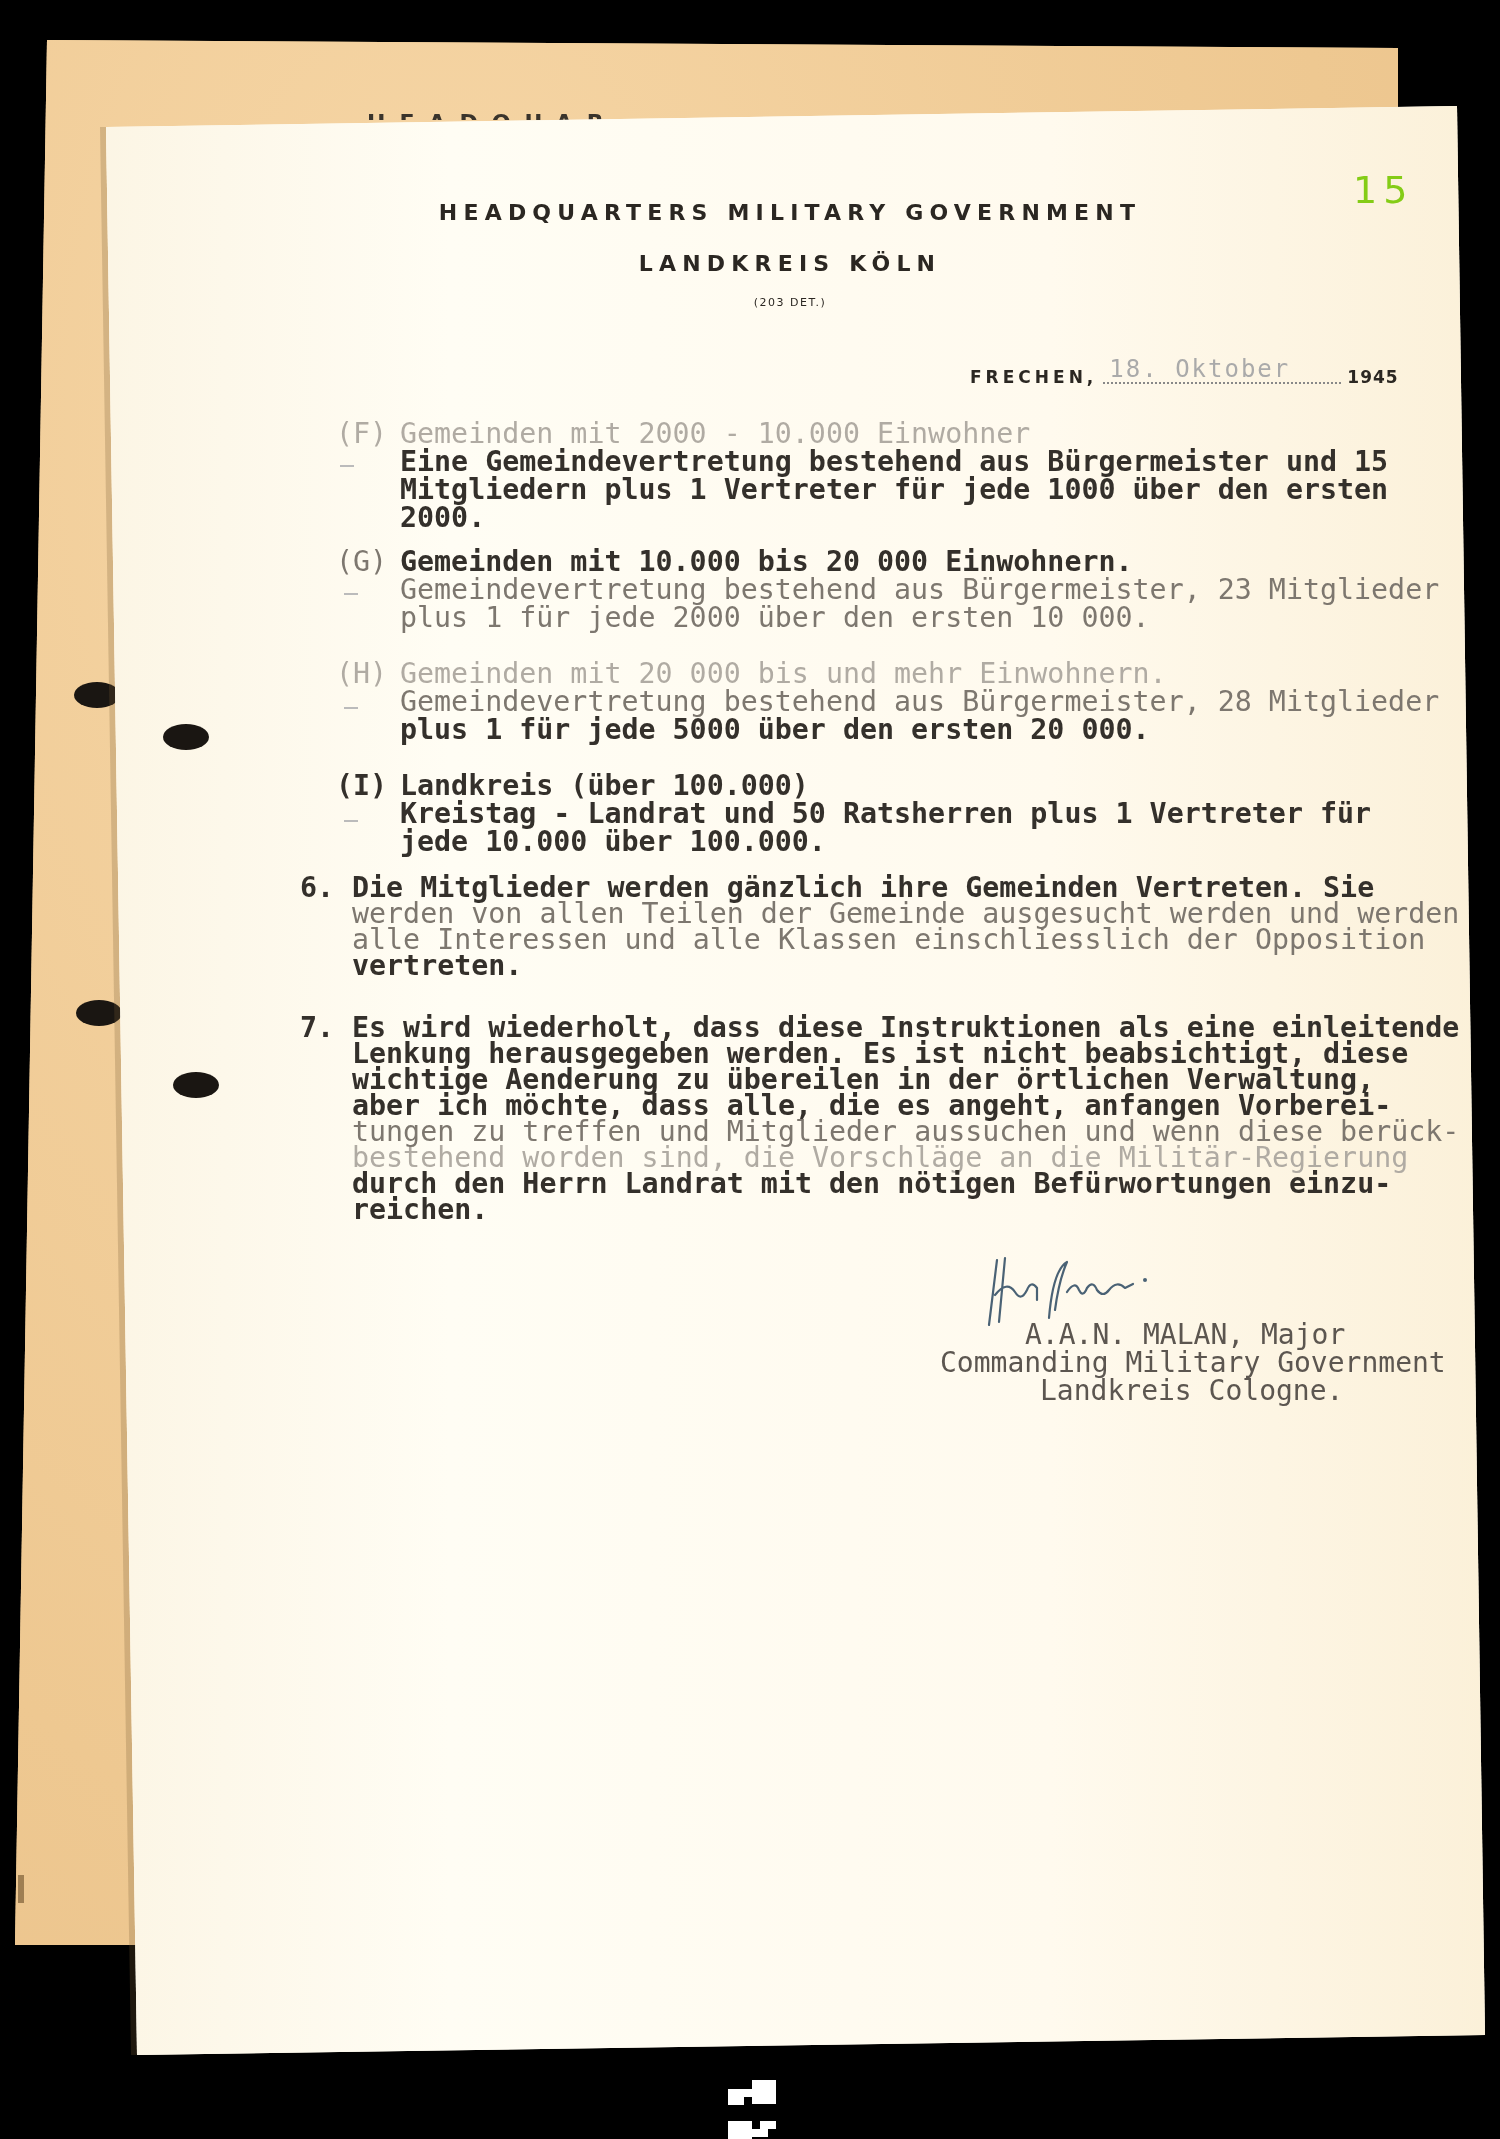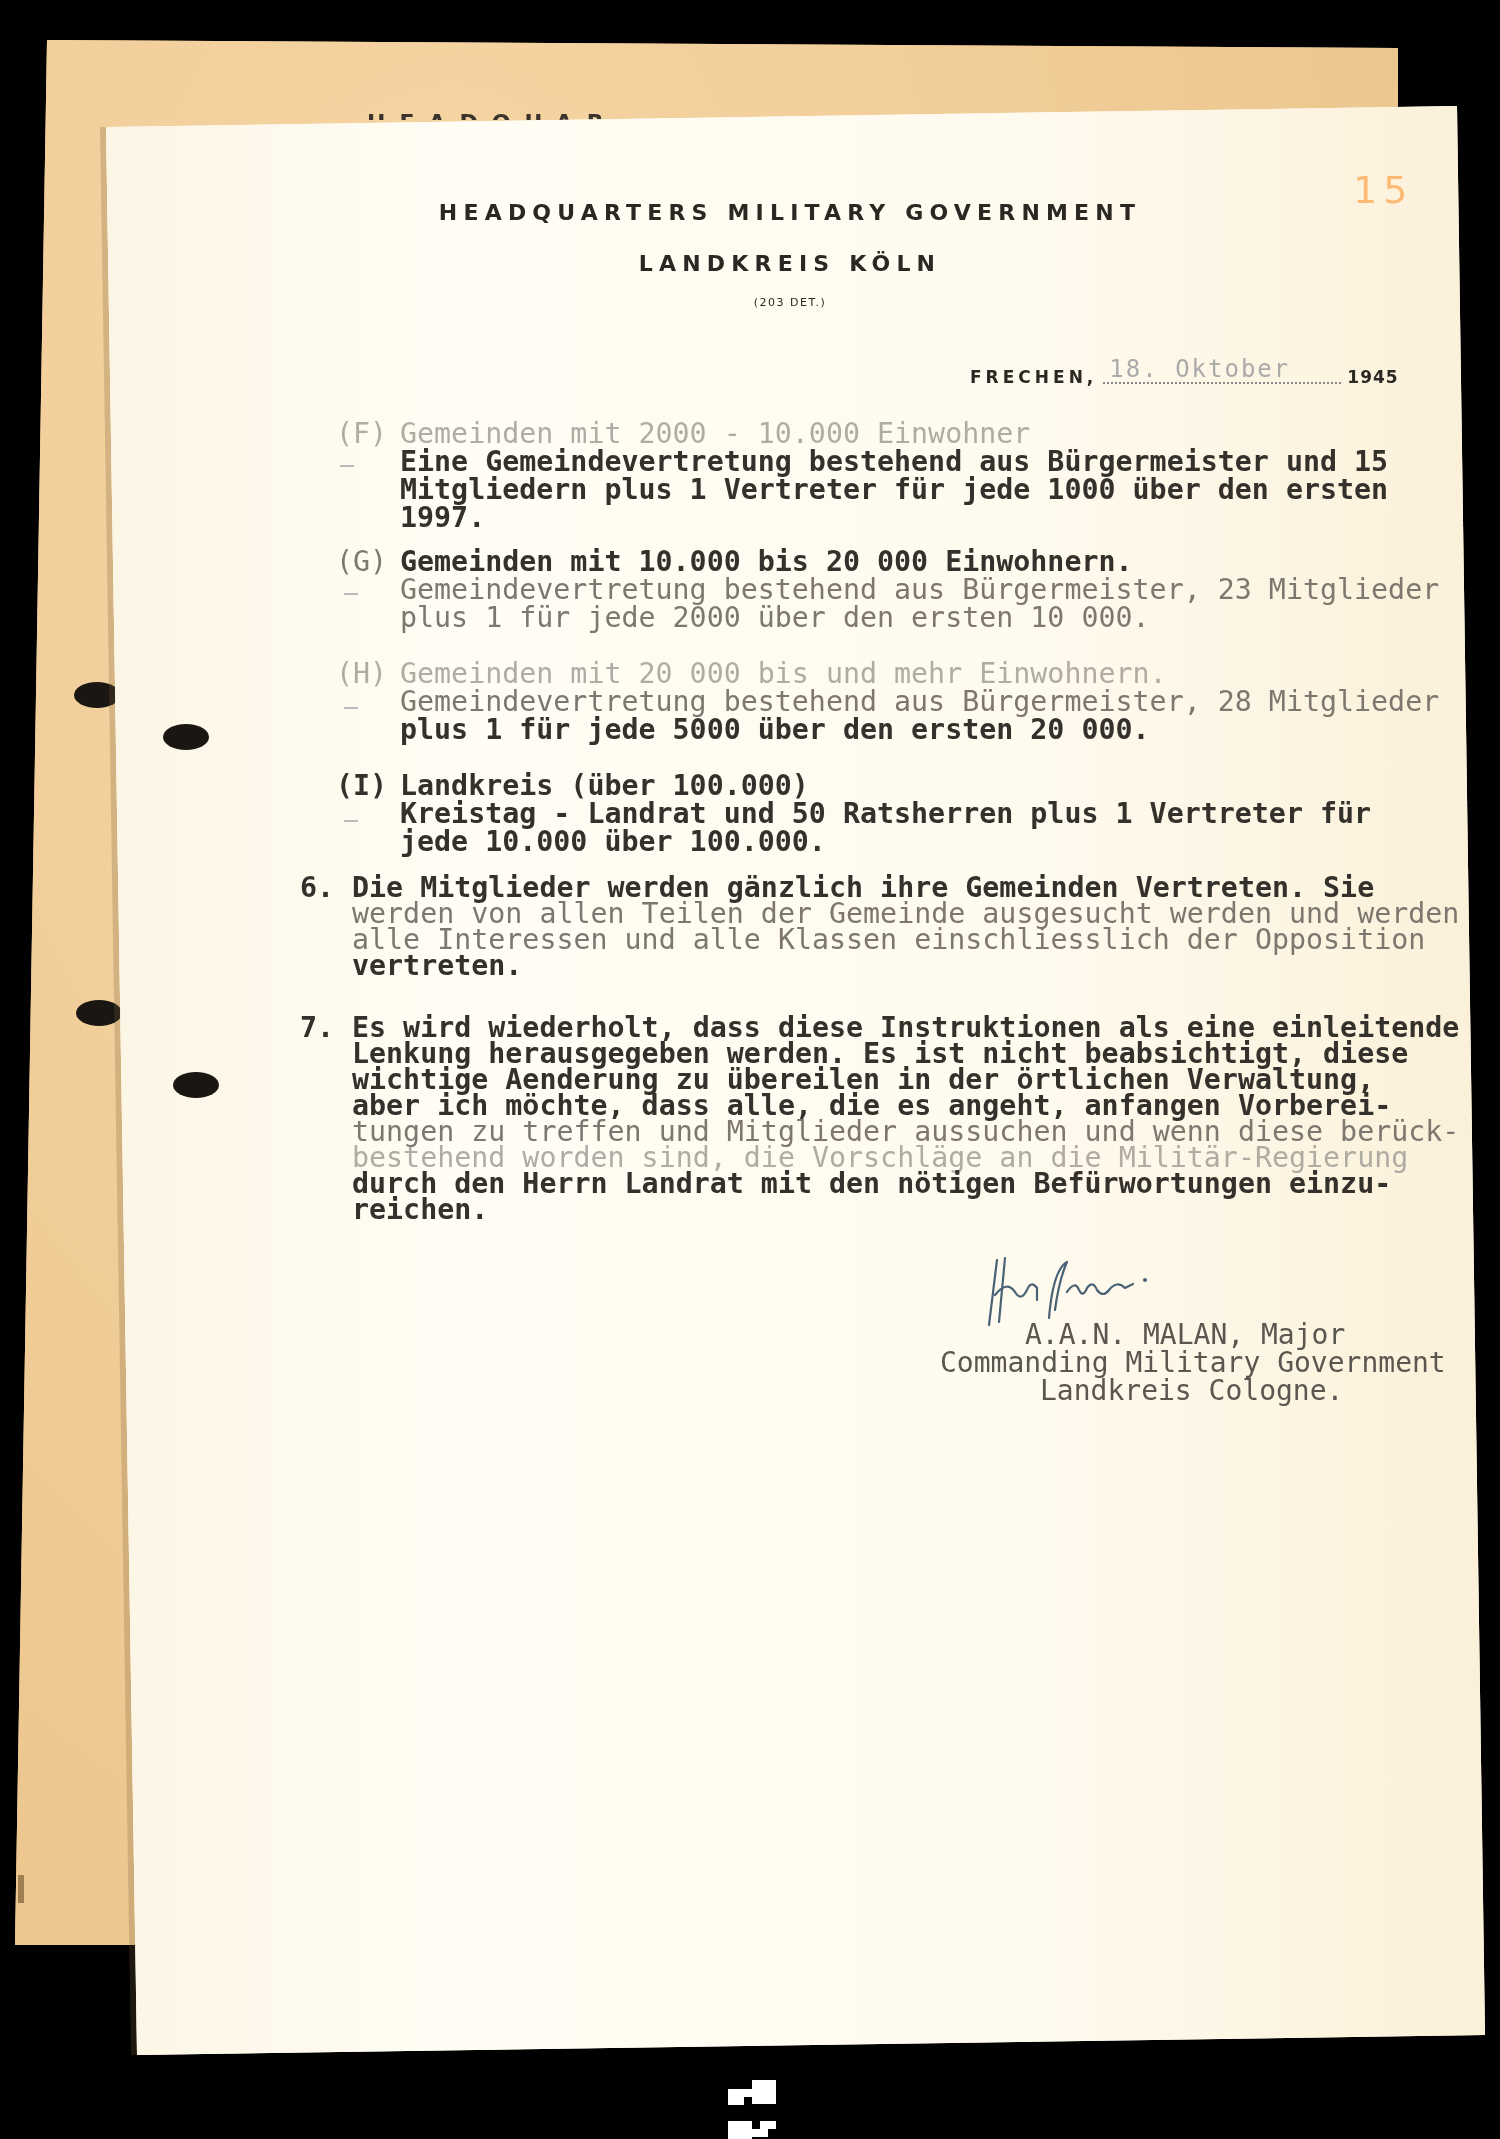--- a/index.html
+++ b/index.html
@@ -34,21 +34,21 @@
     position: absolute; left: 0; top: 0; width: 1500px; height: 2139px;
     background: rgba(120,90,50,0.25);
     clip-path: polygon(100px 127px, 106px 127px, 137px 2055px, 131px 2055px);
   }
   .hole {
     position: absolute; width: 46px; height: 26px; border-radius: 50%;
     background: #1a1612;
   }
   .page-number {
     position: absolute; left: 1353px; top: 168px;
-    font-family: "DejaVu Sans", sans-serif; font-size: 38px; color: #fdba74;
+    font-family: "DejaVu Sans", sans-serif; font-size: 38px; color: #84cc16;
     letter-spacing: 6px;
   }
   .lh {
     position: absolute; left: 790px; transform: translateX(-50%);
     font-family: "DejaVu Sans", sans-serif; font-weight: bold; color: #2b2722;
     white-space: nowrap;
   }
   .lh-1 { top: 200px; font-size: 22px; letter-spacing: 6.2px; text-align: right; }
   .lh-2 { top: 251px; font-size: 22px; letter-spacing: 6.2px; }
   .lh-3 { top: 296px; font-size: 11px; font-weight: normal; letter-spacing: 1.5px; }
@@ -110,21 +110,21 @@
 
 <div class="dateline">
   <span class="place">FRECHEN,</span><span class="date-field">18. Oktober</span><span class="year">1945</span>
 </div>
 
 <div class="tl faint" style="left:336px; top:420px;">(F)</div>
 <div class="tl faint" style="left:400px; top:420px;">Gemeinden mit 2000 - 10.000 Einwohner</div>
 <div class="mark" style="left:340px; top:465px;"></div>
 <div class="tl dark" style="left:400px; top:448px;">Eine Gemeindevertretung bestehend aus Bürgermeister und 15</div>
 <div class="tl dark" style="left:400px; top:476px;">Mitgliedern plus 1 Vertreter für jede 1000 über den ersten</div>
-<div class="tl dark" style="left:400px; top:504px;">1997.</div>
+<div class="tl dark" style="left:400px; top:504px;">2000.</div>
 
 <div class="tl mid" style="left:336px; top:548px;">(G)</div>
 <div class="tl dark" style="left:400px; top:548px;">Gemeinden mit 10.000 bis 20 000 Einwohnern.</div>
 <div class="mark" style="left:344px; top:593px;"></div>
 <div class="tl mid" style="left:400px; top:576px;">Gemeindevertretung bestehend aus Bürgermeister, 23 Mitglieder</div>
 <div class="tl mid" style="left:400px; top:604px;">plus 1 für jede 2000 über den ersten 10 000.</div>
 
 <div class="tl faint" style="left:336px; top:660px;">(H)</div>
 <div class="tl faint" style="left:400px; top:660px;">Gemeinden mit 20 000 bis und mehr Einwohnern.</div>
 <div class="mark" style="left:344px; top:707px;"></div>

